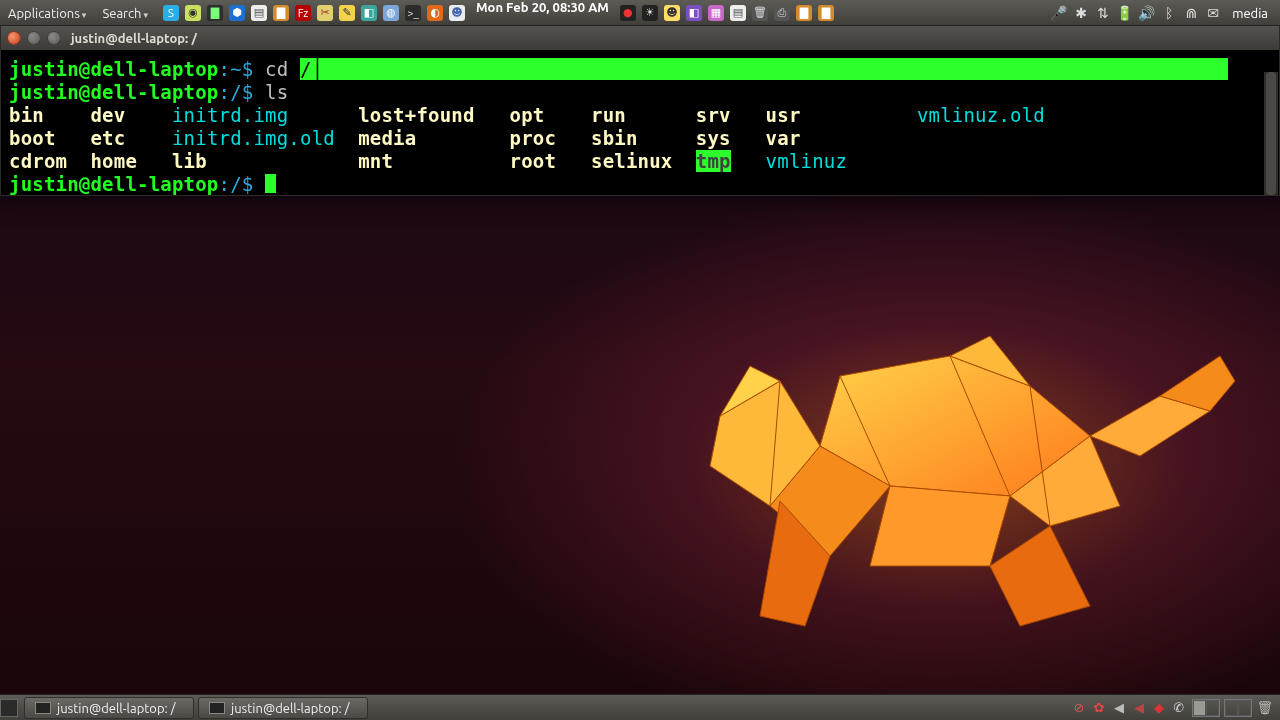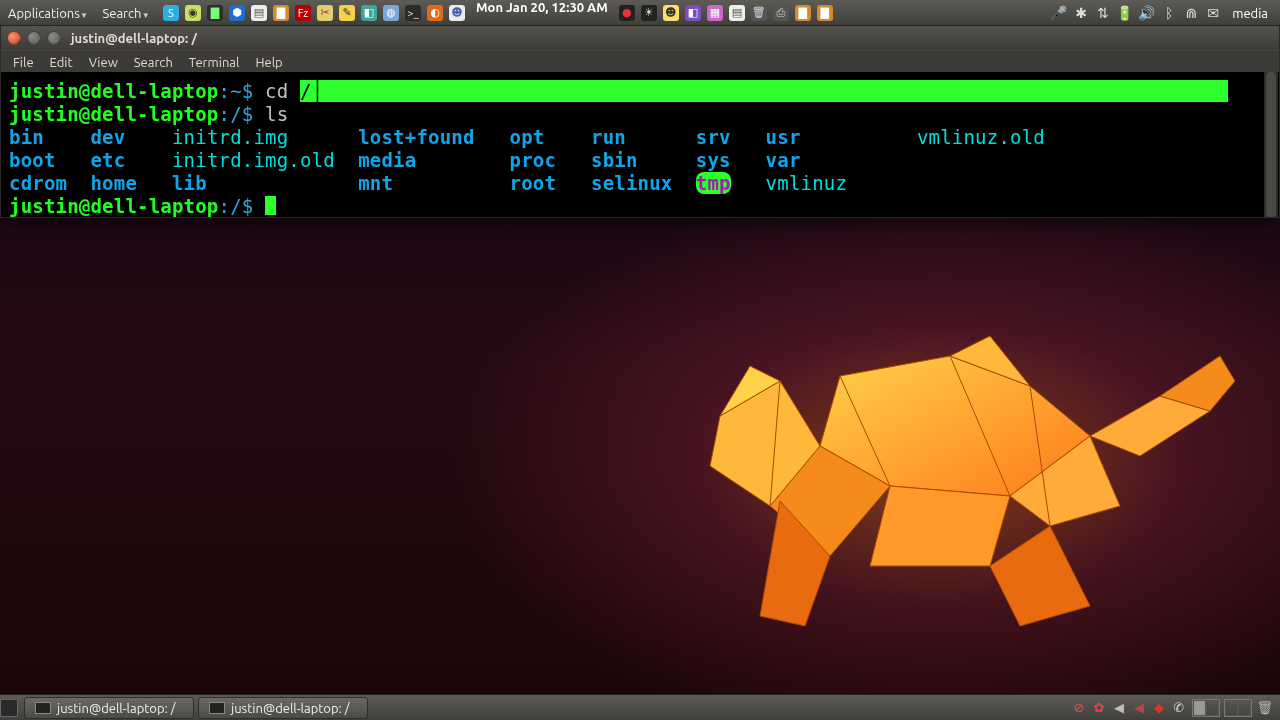--- a/index.html
+++ b/index.html
@@ -151,32 +151,31 @@
     line-height: 23px;
     letter-spacing: 0.2px;
     white-space: pre;
     padding: 8px;
     height: 145px;
     overflow: hidden;
   }
   .term-line { display: block; }
   .green  { color: #21ff21; font-weight: bold; }
   .cyan   { color: #2aa9e0; }
-  .blue   { color: #0ea5e9; font-weight: bold; }
+  .blue   { color: #fef9c3; font-weight: bold; }
   .white  { color: #c0c0c0; }
   .cyanb  { color: #00dddd; font-weight: normal; }
   .sel {
     background: #2dff2d;
     color: #000;
   }
   .tmpbg {
     background: #2dff2d;
-    color: #a21caf;
+    color: #404040;
     font-weight: bold;
-    border-radius: 8px;
   }
   .cursor-block {
     display: inline-block;
     width: 11px;
     height: 19px;
     background: #2dff2d;
     vertical-align: -2px;
   }
   .ibeam {
     color: #000;
@@ -306,21 +305,21 @@
       <div class="tray-icon">
         <div class="glyph" style="background: rgb(43, 43, 43); color: rgb(221, 221, 221);">&gt;_</div>
       </div>
       <div class="tray-icon">
         <div class="glyph" style="background: rgb(224, 106, 26); color: rgb(255, 255, 255);">◐</div>
       </div>
       <div class="tray-icon">
         <div class="glyph" style="background: rgb(233, 237, 242); color: rgb(68, 102, 170);">☻</div>
       </div>
     </div>
-  <div class="clock">Mon Jan 20, 12:30 AM</div>
+  <div class="clock">Mon Feb 20, 08:30 AM</div>
   <div id="tray-right" style="display:flex;align-items:center;">
       <div class="tray-icon">
         <div class="glyph" style="background: rgb(34, 34, 34); color: rgb(238, 51, 51);">●</div>
       </div>
       <div class="tray-icon">
         <div class="glyph" style="background: rgb(34, 34, 34); color: rgb(221, 221, 221);">☀</div>
       </div>
       <div class="tray-icon">
         <div class="glyph" style="background: rgb(255, 221, 102); color: rgb(51, 51, 51);">☻</div>
       </div>
@@ -397,28 +396,20 @@
   </div>
 </div>
 
 <div class="terminal-window">
   <div class="titlebar">
     <div class="window-btn btn-close"></div>
     <div class="window-btn btn-min"></div>
     <div class="window-btn btn-max"></div>
     <span class="title">justin@dell-laptop: /</span>
   </div>
-  <div class="menubar">
-    <span>File</span>
-    <span>Edit</span>
-    <span>View</span>
-    <span>Search</span>
-    <span>Terminal</span>
-    <span>Help</span>
-  </div>
   <div class="term-body"><span class="term-line"><span class="green">justin@dell-laptop</span><span class="cyan">:~$ </span><span class="white">cd </span><span class="sel"><span>/</span><span class="ibeam">│</span><span style="display:inline-block;width:905px;"> </span></span></span><span class="term-line"><span class="green">justin@dell-laptop</span><span class="cyan">:/$ </span><span class="white">ls </span></span><span class="term-line"><span class="blue">bin   </span> <span class="blue">dev   </span> <span class="cyanb">initrd.img     </span> <span class="blue">lost+found  </span> <span class="blue">opt   </span> <span class="blue">run     </span> <span class="blue">srv  </span> <span class="blue">usr         </span> <span class="cyanb">vmlinuz.old</span></span><span class="term-line"><span class="blue">boot  </span> <span class="blue">etc   </span> <span class="cyanb">initrd.img.old </span> <span class="blue">media       </span> <span class="blue">proc  </span> <span class="blue">sbin    </span> <span class="blue">sys  </span> <span class="blue">var</span></span><span class="term-line"><span class="blue">cdrom </span> <span class="blue">home  </span> <span class="blue">lib            </span> <span class="blue">mnt         </span> <span class="blue">root  </span> <span class="blue">selinux </span> <span class="tmpbg">tmp</span><span>  </span> <span class="cyanb">vmlinuz</span></span><span class="term-line"><span class="green">justin@dell-laptop</span><span class="cyan">:/$ </span><span class="cursor-block"></span></span></div>
   <div class="term-scroll">
     <div class="thumb"></div>
   </div>
 </div>
 
 <div class="bottom-panel">
   <div class="show-desktop"></div>
   <div class="task-btn">
     <span class="ticon"></span>

